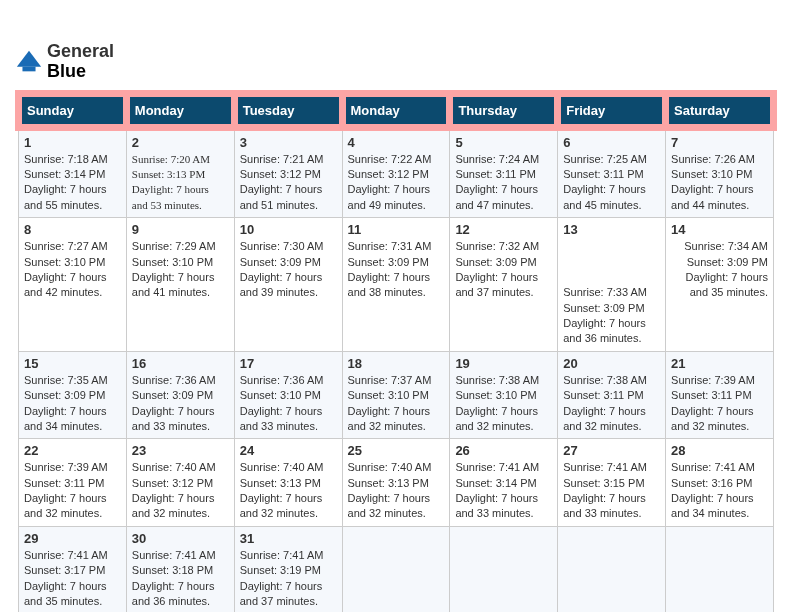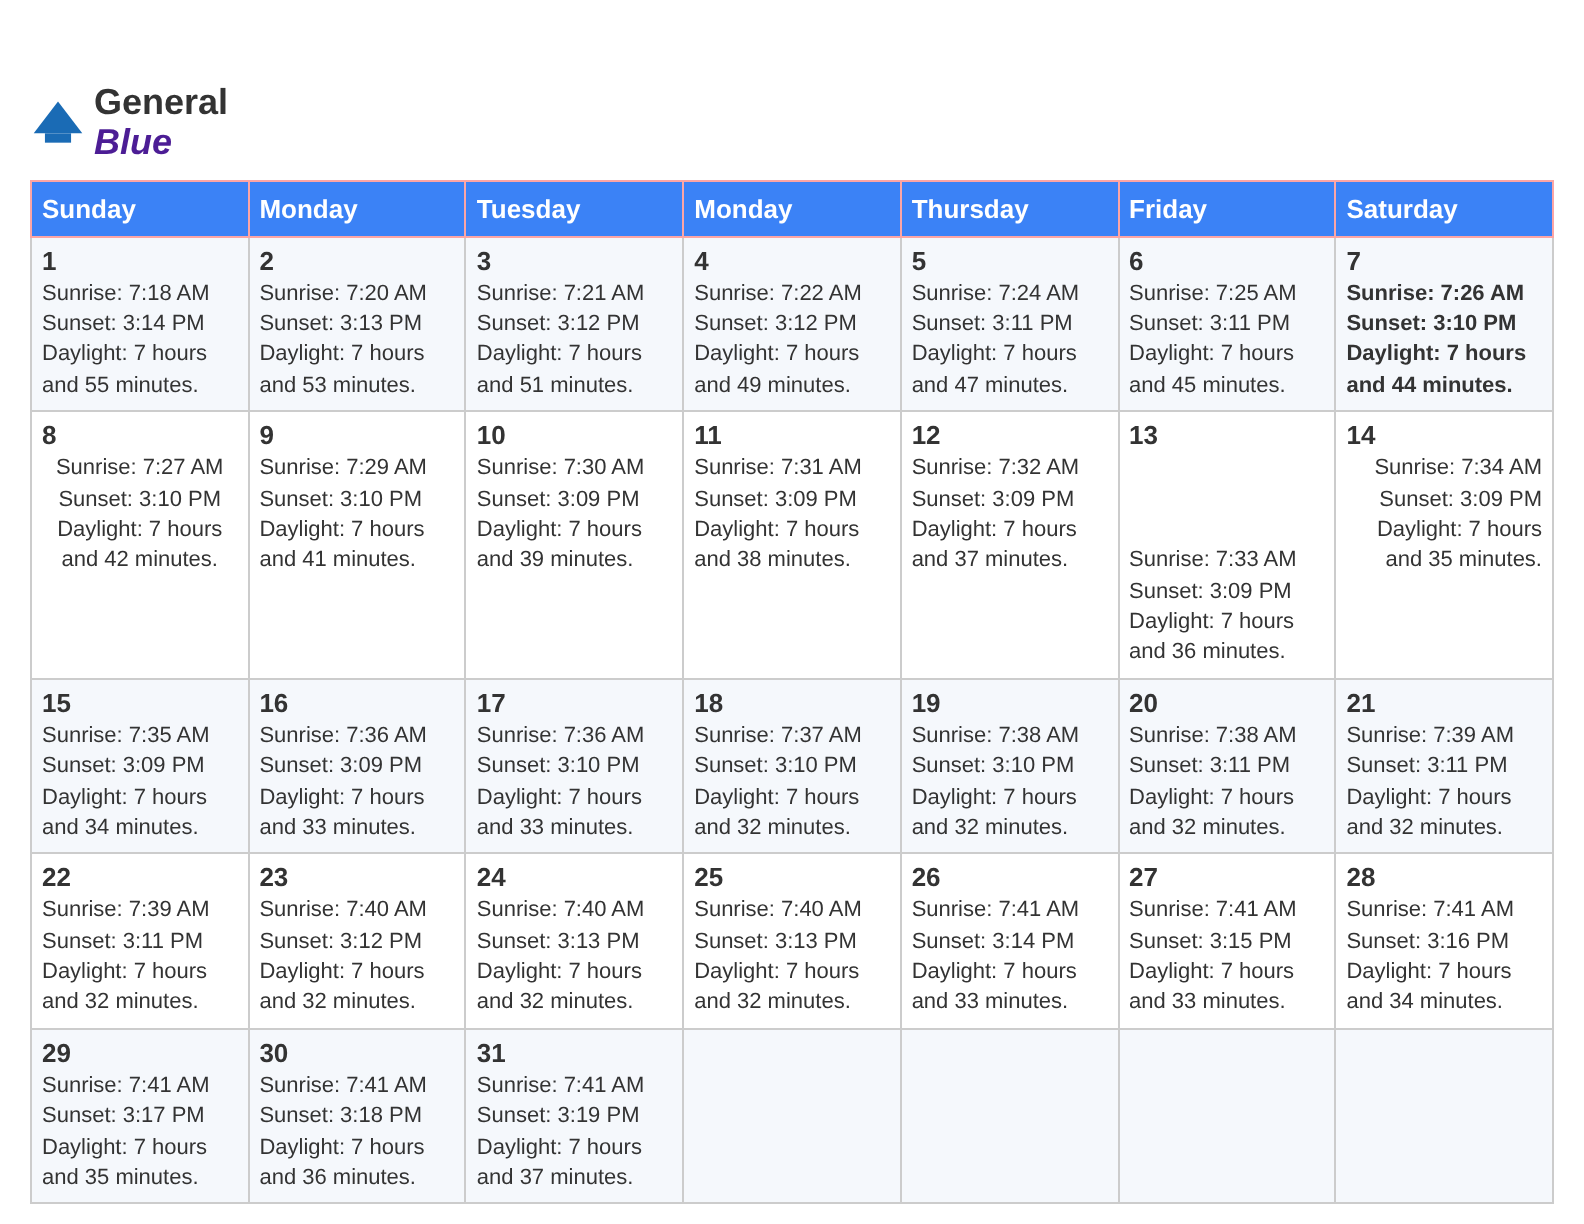--- a/index.html
+++ b/index.html
@@ -25,21 +25,21 @@
       align-items: center;
       gap: 4px;
       margin-top: 32px;
     }
     .logo-text {
       font-size: 18px;
       font-weight: bold;
       color: #333;
       line-height: 1.1;
     }
-    .logo-text .blue { color: #4c1d95; font-style: italic; }
+    .logo-text .blue { color: #000000; }
     .logo-icon {
       width: 28px;
       height: 28px;
     }
     .title-block {
       text-align: right;
     }
     .month-title {
       font-size: 32px;
       font-weight: normal;
@@ -49,27 +49,27 @@
     .subtitle {
       font-size: 14px;
       color: #555;
     }
     table {
       width: 100%;
       border-collapse: collapse;
       table-layout: fixed;
     }
     thead tr th {
-      background: #3b82f6;
+      background: #0c4a6e;
       color: #fff;
       font-size: 13px;
       font-weight: bold;
       padding: 6px 5px;
       text-align: left;
-      border: 1px solid #fca5a5;
+      border: 7px solid #fca5a5;
     }
     tbody tr td {
       border: 1px solid #ccc;
       vertical-align: top;
       padding: 4px 5px;
       font-size: 10px;
       color: #333;
       background: #fff;
       height: 80px;
     }
@@ -126,21 +126,21 @@
     <tr>
           <td>
             <span class="day-num">1</span>
             <div class="day-info" style="white-space: pre-line;">Sunrise: 7:18 AM
 Sunset: 3:14 PM
 Daylight: 7 hours
 and 55 minutes.</div>
           </td>
           <td>
             <span class="day-num">2</span>
-            <div class="day-info" style="white-space: pre-line;">Sunrise: 7:20 AM
+            <div class="day-info" style="white-space: pre-line; font-family: Liberation Serif, serif;">Sunrise: 7:20 AM
 Sunset: 3:13 PM
 Daylight: 7 hours
 and 53 minutes.</div>
           </td>
           <td>
             <span class="day-num">3</span>
             <div class="day-info" style="white-space: pre-line;">Sunrise: 7:21 AM
 Sunset: 3:12 PM
 Daylight: 7 hours
 and 51 minutes.</div>
@@ -161,30 +161,30 @@
           </td>
           <td>
             <span class="day-num">6</span>
             <div class="day-info" style="white-space: pre-line;">Sunrise: 7:25 AM
 Sunset: 3:11 PM
 Daylight: 7 hours
 and 45 minutes.</div>
           </td>
           <td>
             <span class="day-num">7</span>
-            <div class="day-info" style="white-space: pre-line; font-weight: bold;">Sunrise: 7:26 AM
+            <div class="day-info" style="white-space: pre-line;">Sunrise: 7:26 AM
 Sunset: 3:10 PM
 Daylight: 7 hours
 and 44 minutes.</div>
           </td>
         </tr>
         <tr>
           <td>
             <span class="day-num">8</span>
-            <div class="day-info" style="white-space: pre-line; text-align: center;">Sunrise: 7:27 AM
+            <div class="day-info" style="white-space: pre-line;">Sunrise: 7:27 AM
 Sunset: 3:10 PM
 Daylight: 7 hours
 and 42 minutes.</div>
           </td>
           <td>
             <span class="day-num">9</span>
             <div class="day-info" style="white-space: pre-line;">Sunrise: 7:29 AM
 Sunset: 3:10 PM
 Daylight: 7 hours
 and 41 minutes.</div>

